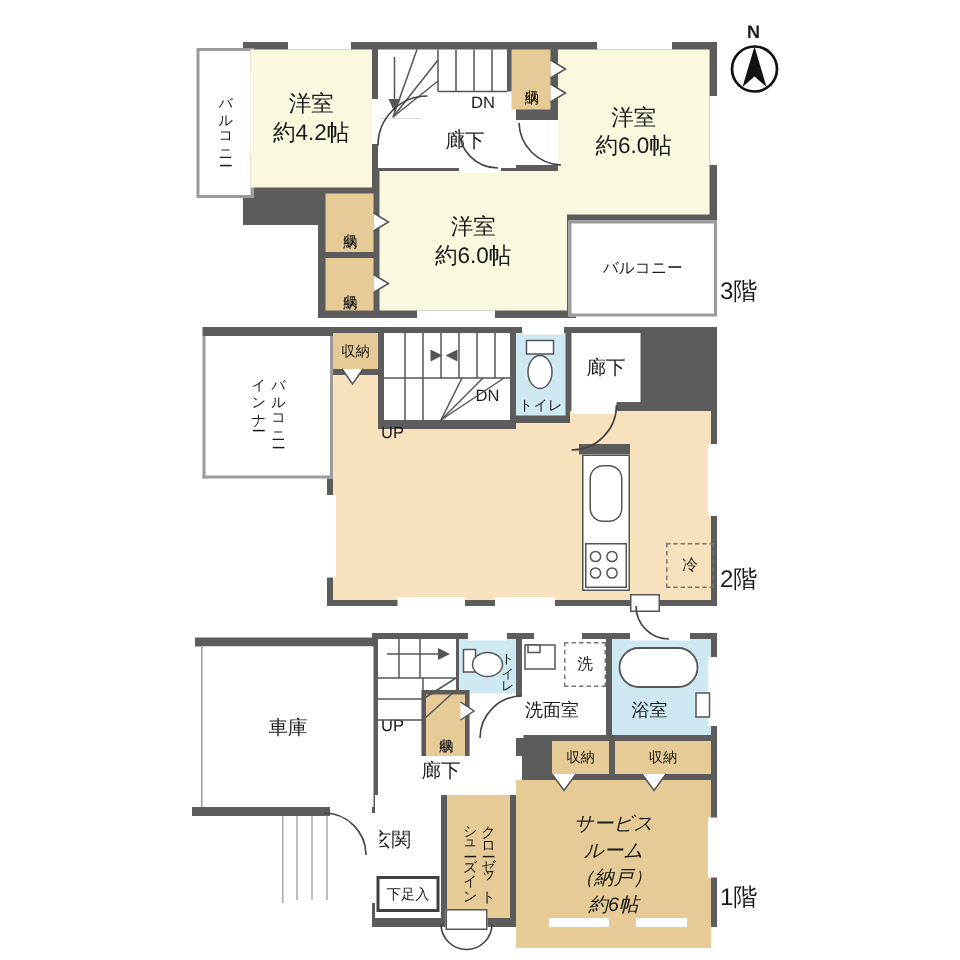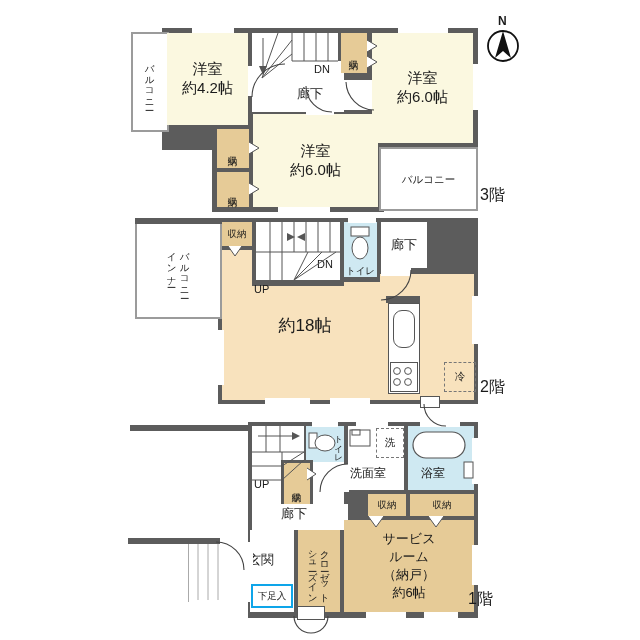--- a/index.html
+++ b/index.html
@@ -98,21 +98,20 @@
       <span class="lbl v xs" style="position:static">インナー</span>
       <span class="lbl v xs" style="position:static;margin-left:2px;">バルコニー</span>
     </div>
   </div>
 
   <div class="room peach" style="left:222px;top:250px;width:30px;height:36px;"></div>
   <div class="room peach" style="left:222px;top:286px;width:252px;height:114px;"></div>
   <div class="room peach" style="left:380px;top:274px;width:94px;height:12px;"></div>
   <div class="room peach" style="left:344px;top:282px;width:37px;height:4px;"></div>
   <div class="lbl ctr" style="left:240px;top:316px;width:130px;">
-    <div style="font-size:17px;">約18帖</div>
   </div>
 
   <div class="room tan" style="left:222px;top:222px;width:30px;height:24px;">
     <span class="xs">収納</span>
   </div>
 
   <div class="room white" style="left:256px;top:222px;width:84px;height:58px;"></div>
   <span class="lbl" style="left:254px;top:283px;font-size:11px;">UP</span>
   <span class="lbl" style="left:317px;top:258px;font-size:11px;">DN</span>
 
@@ -140,20 +139,23 @@
   <div class="win" style="left:218px;top:330px;width:6px;height:55px;"></div>
   <div class="win" style="left:472px;top:296px;width:6px;height:48px;"></div>
   <div class="win" style="left:348px;top:218px;width:28px;height:5px;"></div>
   <div class="win" style="left:381px;top:268px;width:30px;height:8px;"></div>
   <div class="fixt" style="left:420px;top:396px;width:18px;height:10px;border-width:1px;"></div>
 
   <div class="bar" style="left:130px;top:425px;width:122px;height:6px;"></div>
   <div class="bar" style="left:128px;top:538px;width:92px;height:6px;"></div>
   <div class="wallbase" style="left:248px;top:422px;width:230px;height:196px;"></div>
 
+  <div class="room white" style="left:134px;top:431px;width:114px;height:107px;border-left:1.5px solid #9b9b9b;">
+    <span class="md">車庫</span>
+  </div>
   <div class="room white" style="left:188px;top:544px;width:64px;height:58px;border-left:1px solid #aaa;border-right:1px solid #aaa;"></div>
 
   <div class="room white" style="left:252px;top:426px;width:52px;height:78px;"></div>
   <span class="lbl" style="left:254px;top:478px;font-size:11px;">UP</span>
 
   <div class="room blue" style="left:306px;top:426px;width:38px;height:36px;">
     <span class="lbl v" style="position:absolute;right:0px;top:3px;font-size:8.5px;letter-spacing:0;">トイレ</span>
   </div>
 
   <div class="room white" style="left:306px;top:462px;width:38px;height:42px;"></div>
@@ -176,39 +178,39 @@
   </div>
   <div class="room tan" style="left:410px;top:494px;width:64px;height:22px;">
     <span class="xs">収納</span>
   </div>
 
   <div class="room white" style="left:252px;top:504px;width:96px;height:26px;"></div>
   <span class="lbl md" style="left:281px;top:506px;">廊下</span>
 
   <div class="room white" style="left:250px;top:530px;width:44px;height:82px;"></div>
   <span class="lbl md" style="left:248px;top:552px;">玄関</span>
-  <div class="room white" style="left:251px;top:584px;width:38px;height:20px;border:2px solid #0ea5e9;">
+  <div class="room white" style="left:251px;top:584px;width:38px;height:20px;border:2px solid #404040;">
     <span style="font-size:9.5px;">下足入</span>
   </div>
 
   <div class="room tan" style="left:298px;top:530px;width:42px;height:82px;">
     <div class="cols">
       <span class="lbl v" style="position:static;font-size:9.5px;letter-spacing:0;">シューズイン</span>
       <span class="lbl v" style="position:static;font-size:9.5px;letter-spacing:0;margin-left:1px;">クローゼット</span>
     </div>
   </div>
 
-  <div class="room tan" style="left:344px;top:520px;width:130px;height:92px;">
+  <div class="room tan" style="left:344px;top:520px;width:130px;height:112px;font-style:italic;">
     <span class="md">サービス</span>
     <span class="md">ルーム</span>
     <span class="md">（納戸）</span>
     <span class="md">約6帖</span>
   </div>
 
-  <span class="lbl lg" style="left:468px;top:590px;">1階</span>
+  <span class="lbl lg" style="left:480px;top:590px;">1階</span>
 
   <div class="win" style="left:312px;top:422px;width:26px;height:5px;"></div>
   <div class="win" style="left:356px;top:422px;width:32px;height:5px;"></div>
   <div class="win" style="left:420px;top:422px;width:40px;height:5px;"></div>
   <div class="win" style="left:472px;top:438px;width:6px;height:46px;"></div>
   <div class="win" style="left:472px;top:545px;width:6px;height:40px;"></div>
   <div class="win" style="left:366px;top:612px;width:40px;height:6px;"></div>
   <div class="win" style="left:424px;top:612px;width:34px;height:6px;"></div>
   <div class="win" style="left:344px;top:464px;width:5px;height:28px;"></div>
   <div class="win" style="left:246px;top:542px;width:7px;height:30px;"></div>

